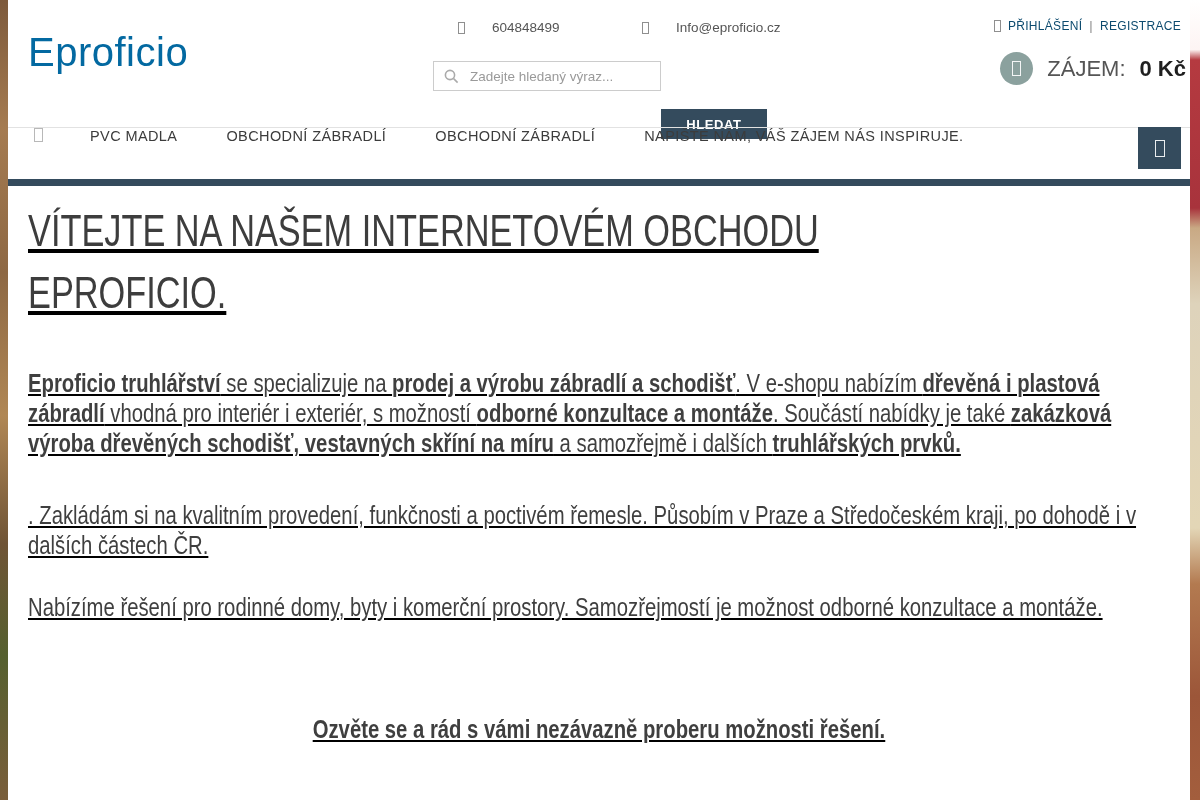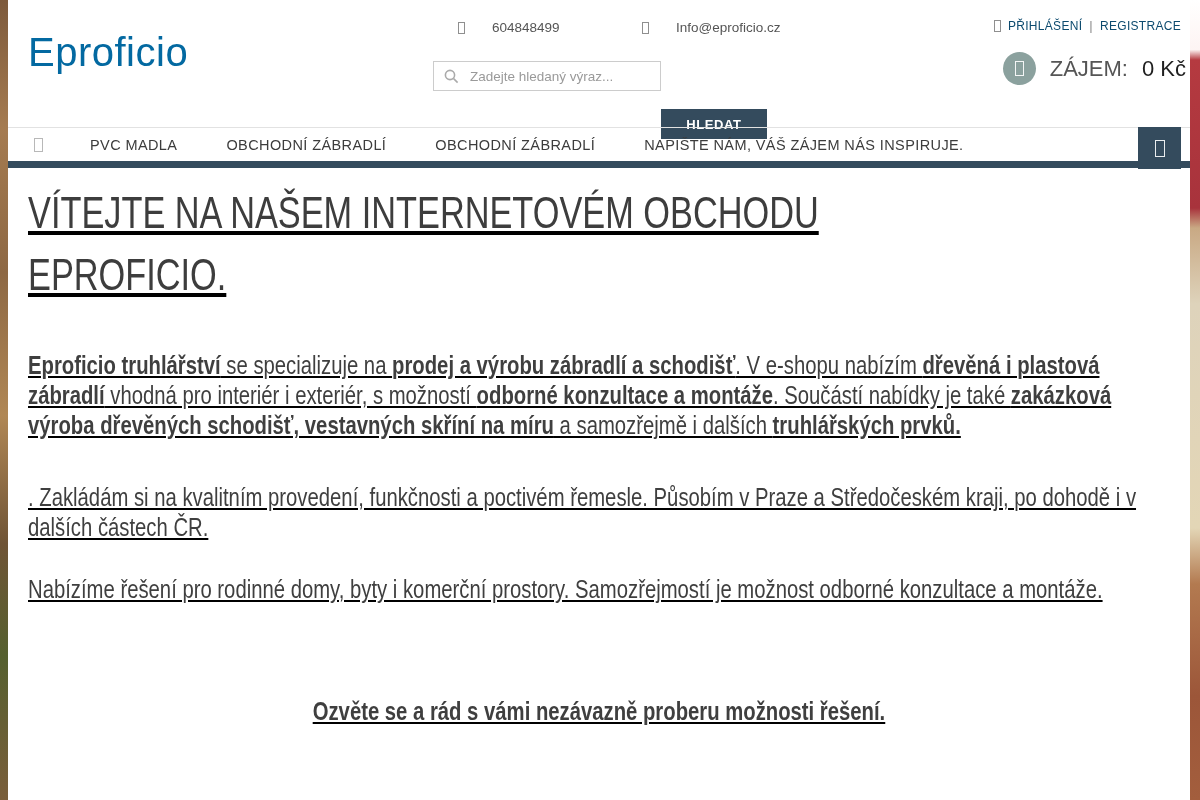--- a/index.html
+++ b/index.html
@@ -70,27 +70,27 @@
 
   .cart {
     position:absolute; top:52px; right:4px;
     display:flex; align-items:center; gap:14px;
     font-size:22px; color:#555; cursor:pointer;
   }
   .cart-circle {
     width:33px; height:33px; border-radius:50%; background:#8ba19e;
     display:flex; align-items:center; justify-content:center;
   }
-  .cart-amount { font-weight:normal; color:#1f1f1f; }
+  .cart-amount { font-weight:bold; color:#1f1f1f; }
 
   
   .nav {
-    position:relative; height:41px;
+    position:relative; height:59px;
     border-top:1px solid #e2e2e2; border-bottom:7px solid #344b5d;
-    display:flex; align-items:center; padding-left:26px;
+    display:flex; align-items:flex-start; padding-left:26px;
   }
   .nav-home { margin-right:47px; cursor:pointer; display:flex; align-items:center; }
   .nav-item {
     margin-right:49px; font-size:14.5px; color:#3c3c3c;
     letter-spacing:.4px; white-space:nowrap; cursor:pointer;
   }
   .nav-search-btn {
     position:absolute; right:9px; top:-1px; width:43px; height:42px;
     background:#344b5d; border:none; cursor:pointer;
     display:flex; align-items:center; justify-content:center;

